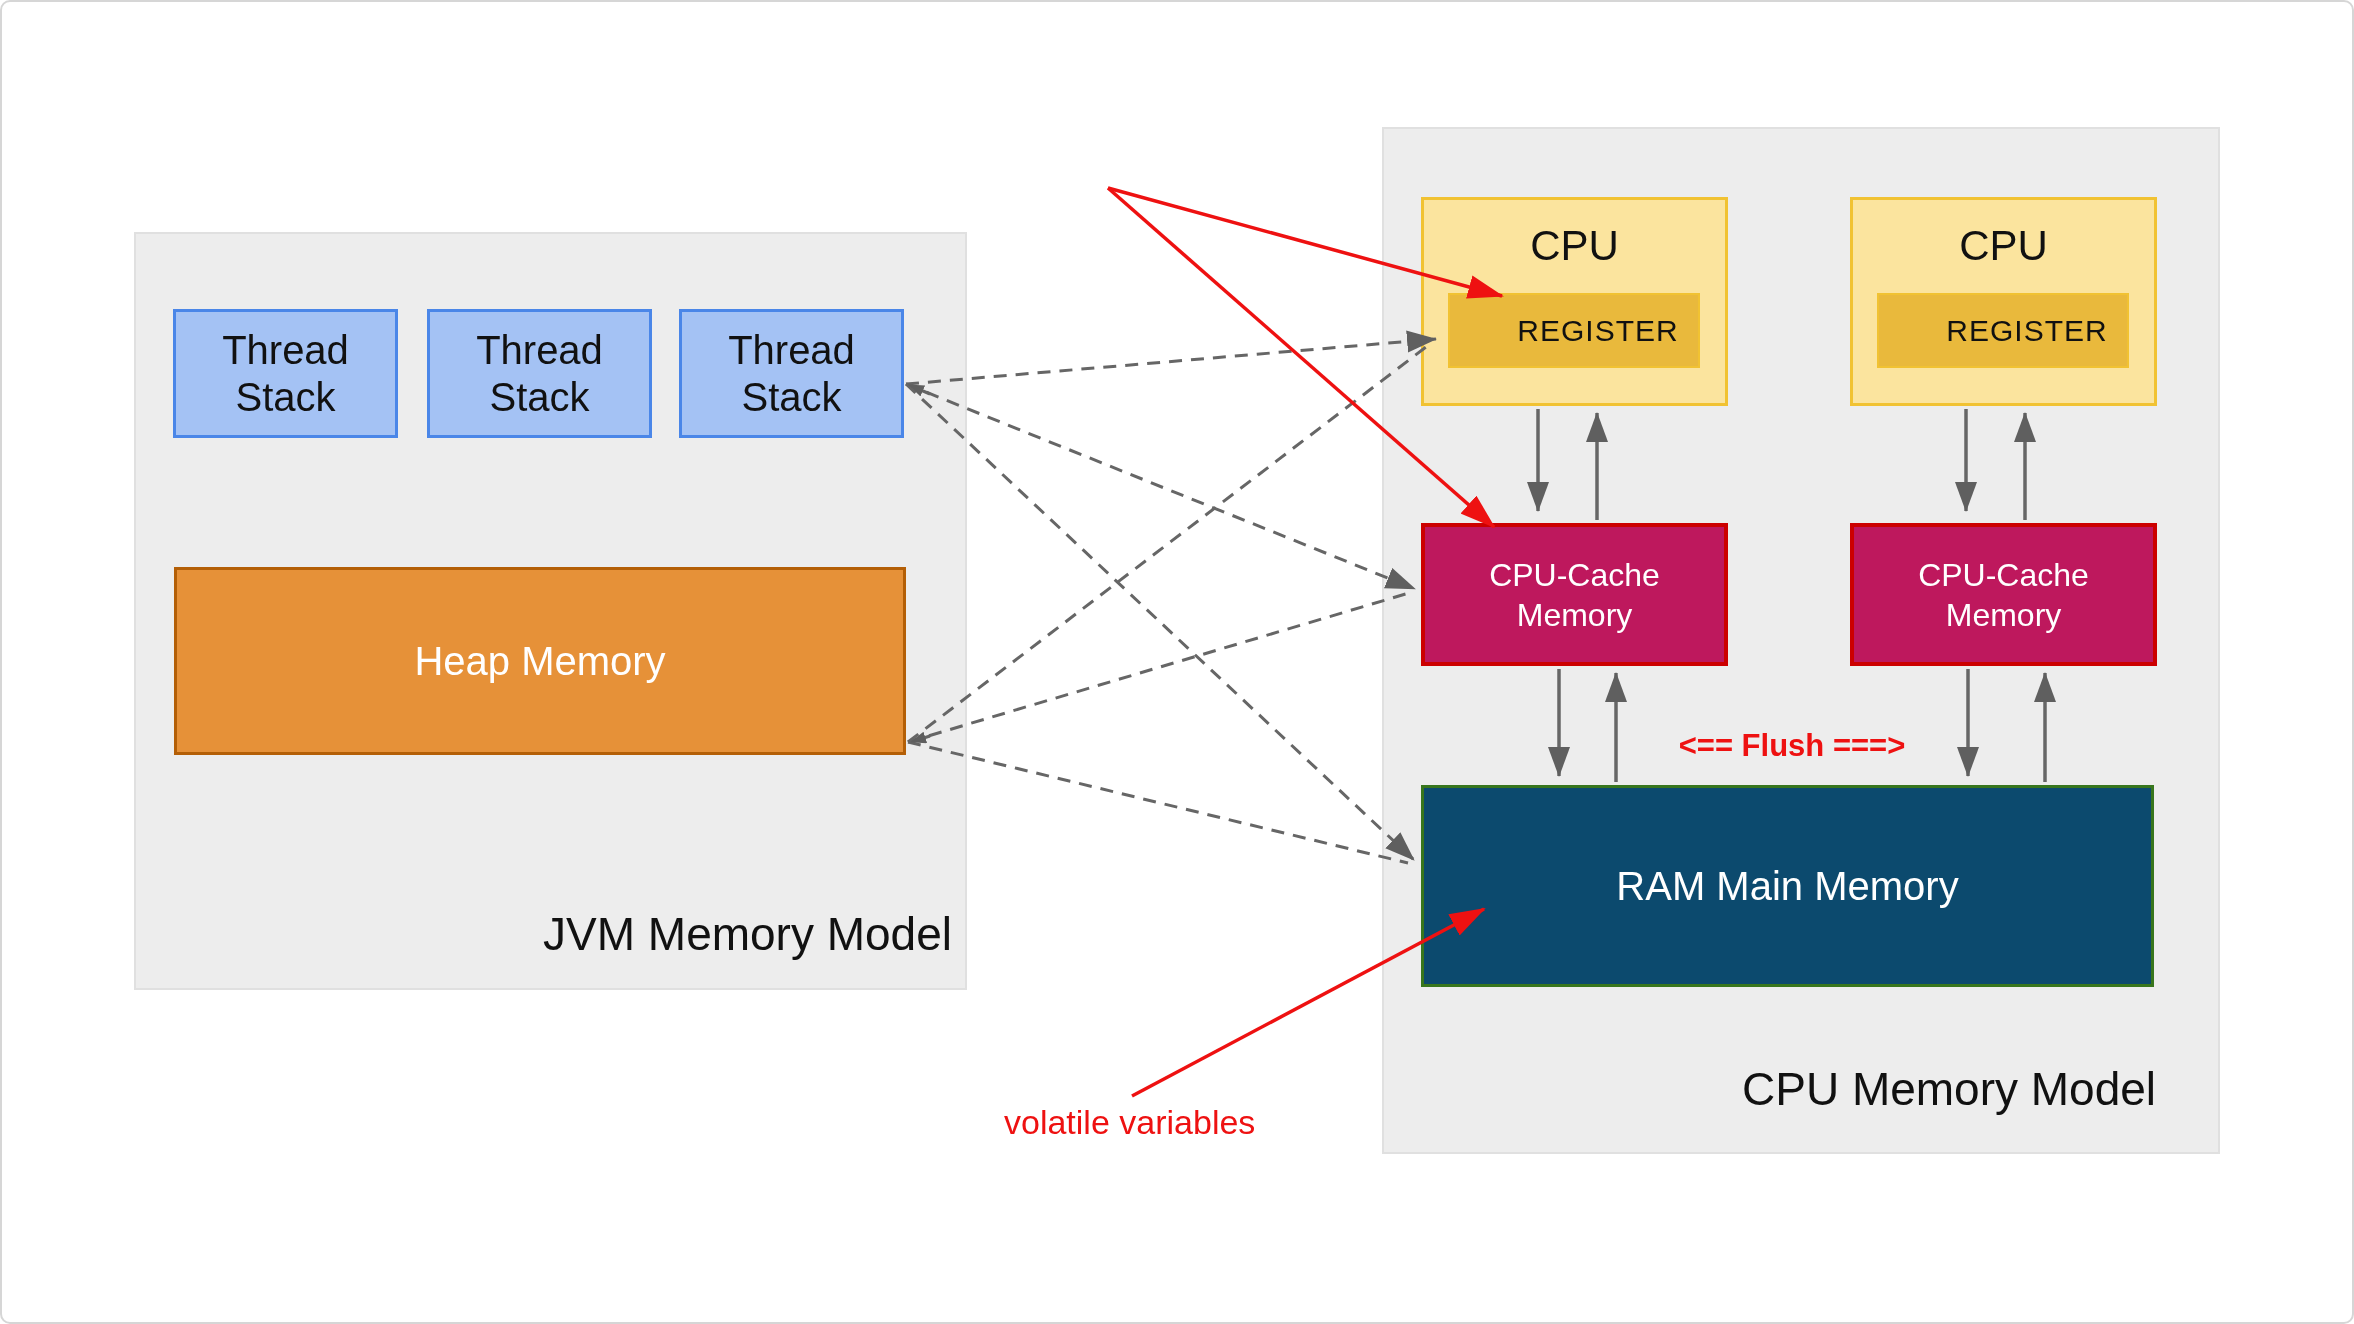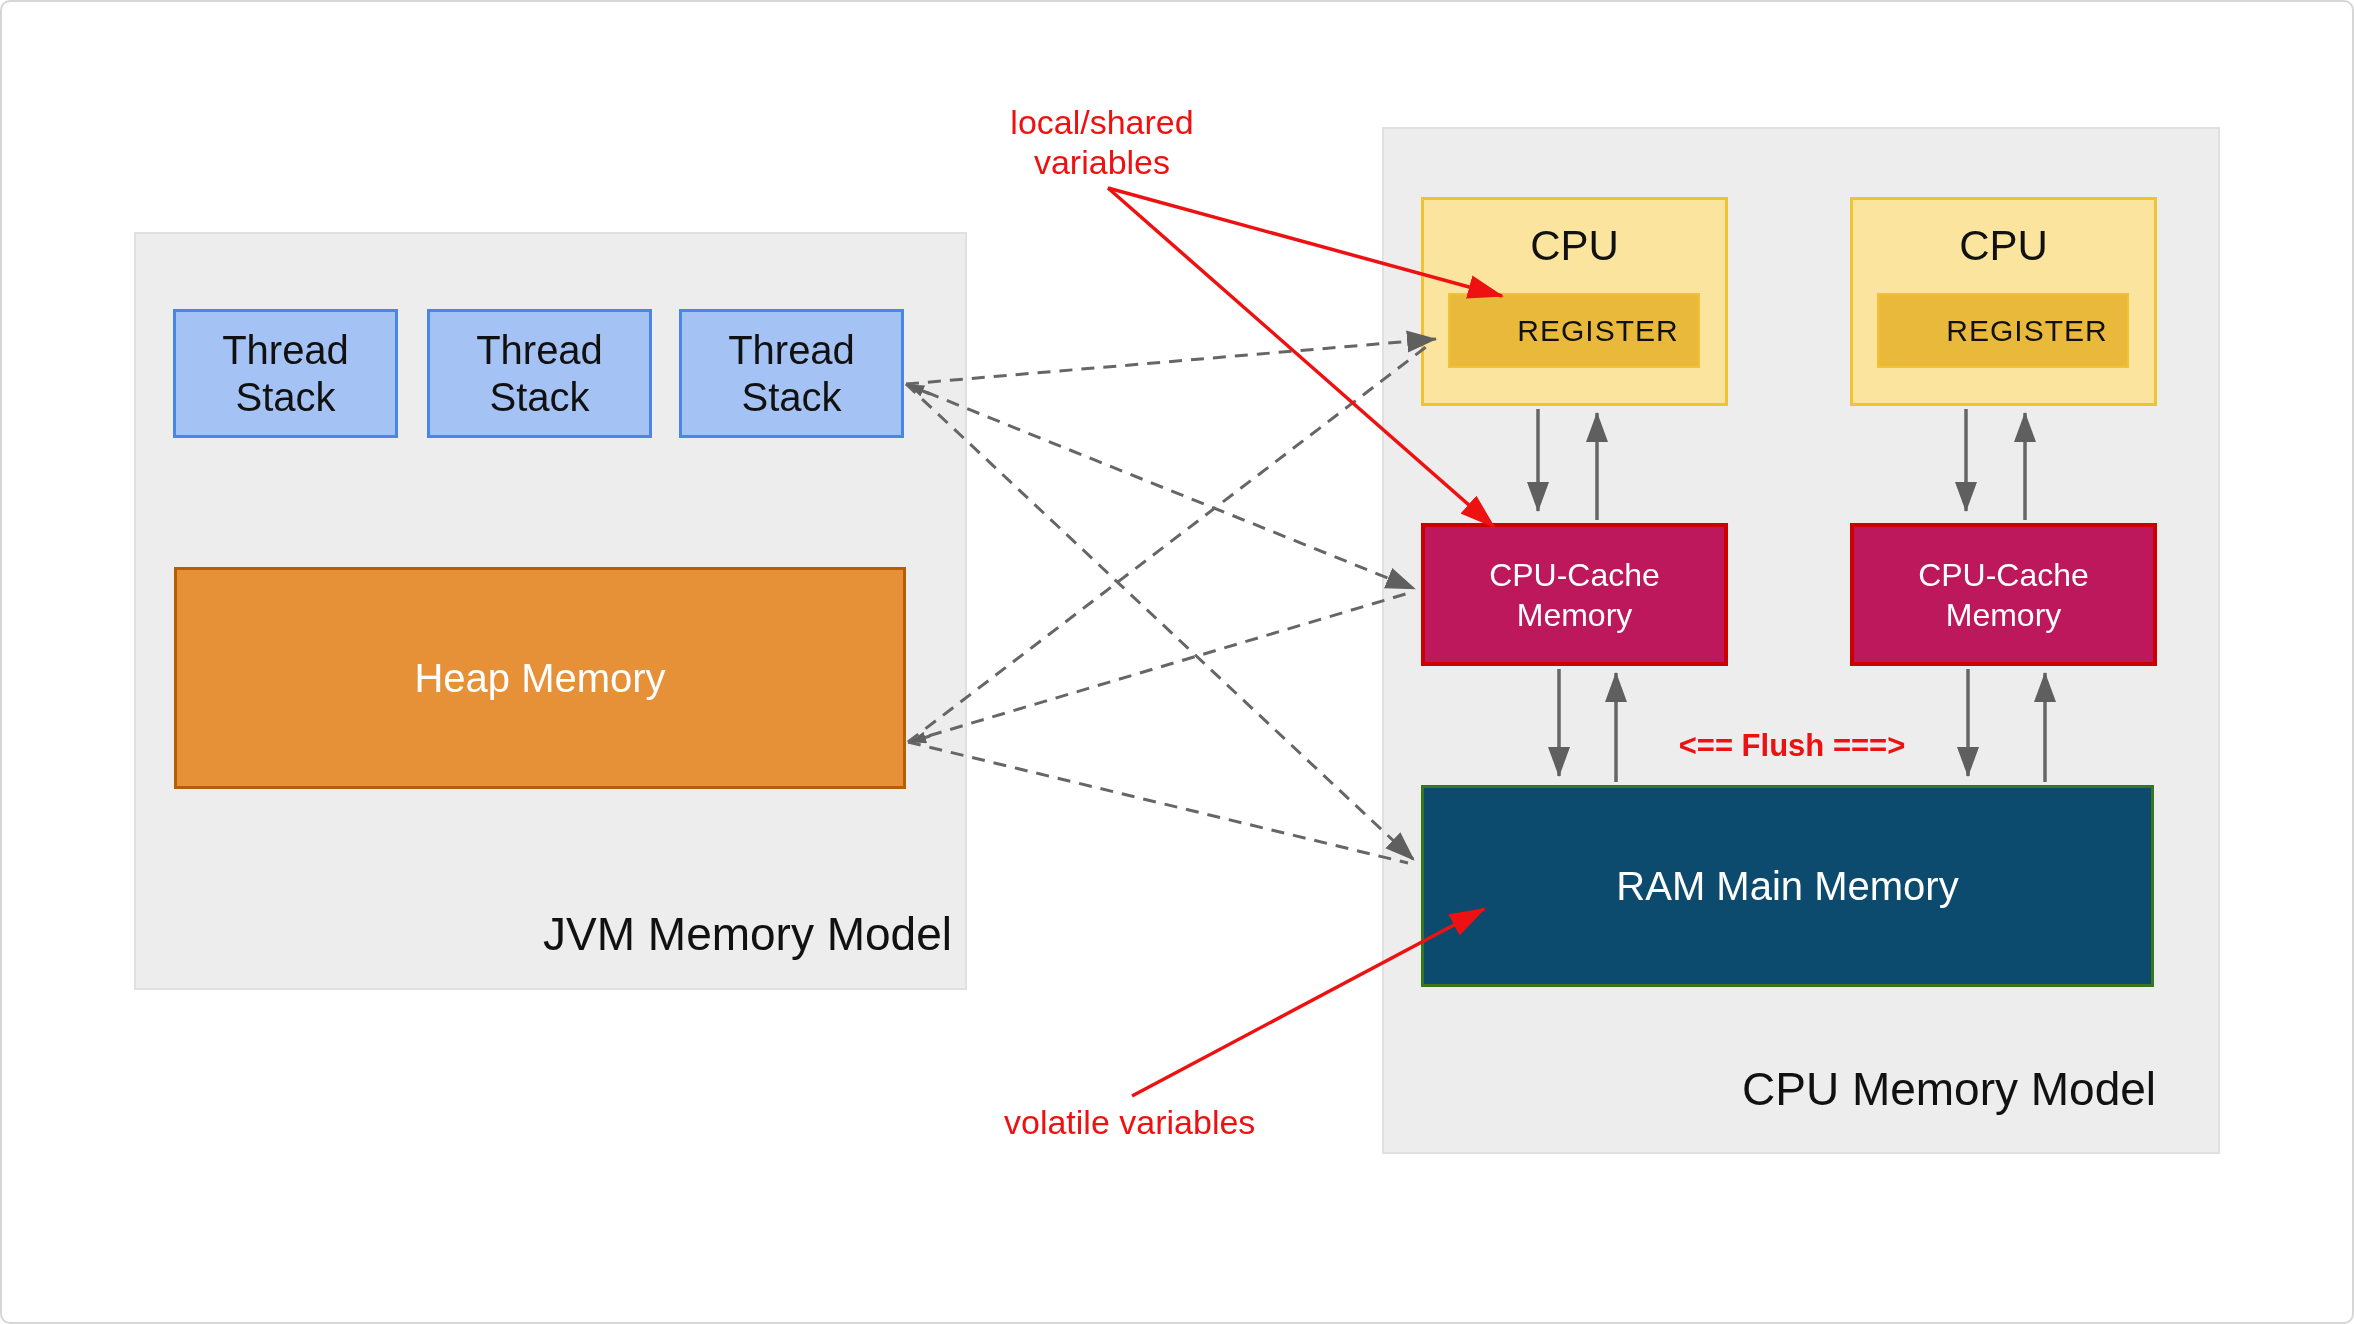--- a/index.html
+++ b/index.html
@@ -28,21 +28,21 @@
     text-align:center;
   }
   .thread-stack{
     width:225px;height:129px;top:307px;
     background:#a4c2f4;border:3px solid #4a86e8;
     font-size:40px;line-height:47px;color:#111111;
   }
   .ts1{left:171px;} .ts2{left:425px;} .ts3{left:677px;}
   .ts-label{width:150px;}
   .heap{
-    left:172px;top:565px;width:732px;height:222px;
+    left:172px;top:565px;width:732px;height:188px;
     background:#e69138;border:3px solid #b45f06;
     font-size:40px;color:#ffffff;
   }
   .cpu-box{
     width:307px;height:209px;top:195px;
     background:#fbe49e;border:3px solid #f1c232;
     align-items:flex-start;
     font-size:42px;color:#111111;
     padding-top:22px;
   }
@@ -132,21 +132,20 @@
   <div class="box cache cache2">
     <span class="cache-label">CPU-Cache Memory</span>
   </div>
 
   <div class="box ram">
     <span>RAM Main Memory</span>
   </div>
 
   <div class="panel-title" style="left:1740px;top:1060px;width:440px;text-align:left;">CPU Memory Model</div>
 
-  <div class="annotation ann-local">local/shared variables</div>
   <div class="annotation ann-volatile">volatile variables</div>
   <div class="annotation ann-flush">&lt;== Flush ===&gt;</div>
 
   <svg class="overlay" width="2354" height="1324" viewBox="0 0 2354 1324">
     <defs>
       <marker id="mGray" markerUnits="userSpaceOnUse" markerWidth="32" markerHeight="24" refX="29" refY="11" orient="auto">
         <path d="M0,0 L30,11 L0,22 Z" fill="#5f5f5f"></path>
       </marker>
       <marker id="mGraySmall" markerUnits="userSpaceOnUse" markerWidth="18" markerHeight="14" refX="15" refY="6" orient="auto">
         <path d="M0,0 L16,6 L0,12 Z" fill="#5f5f5f"></path>

